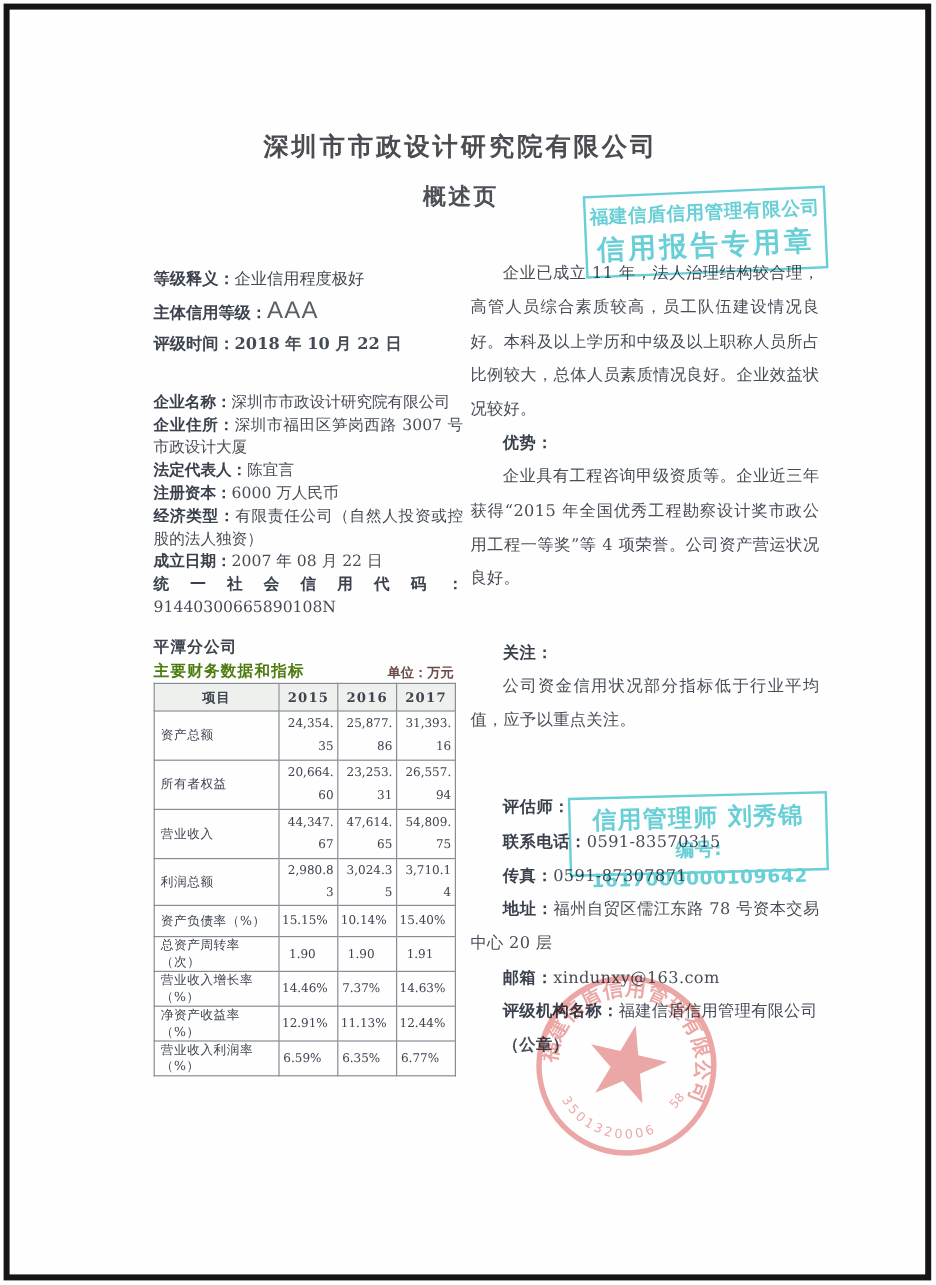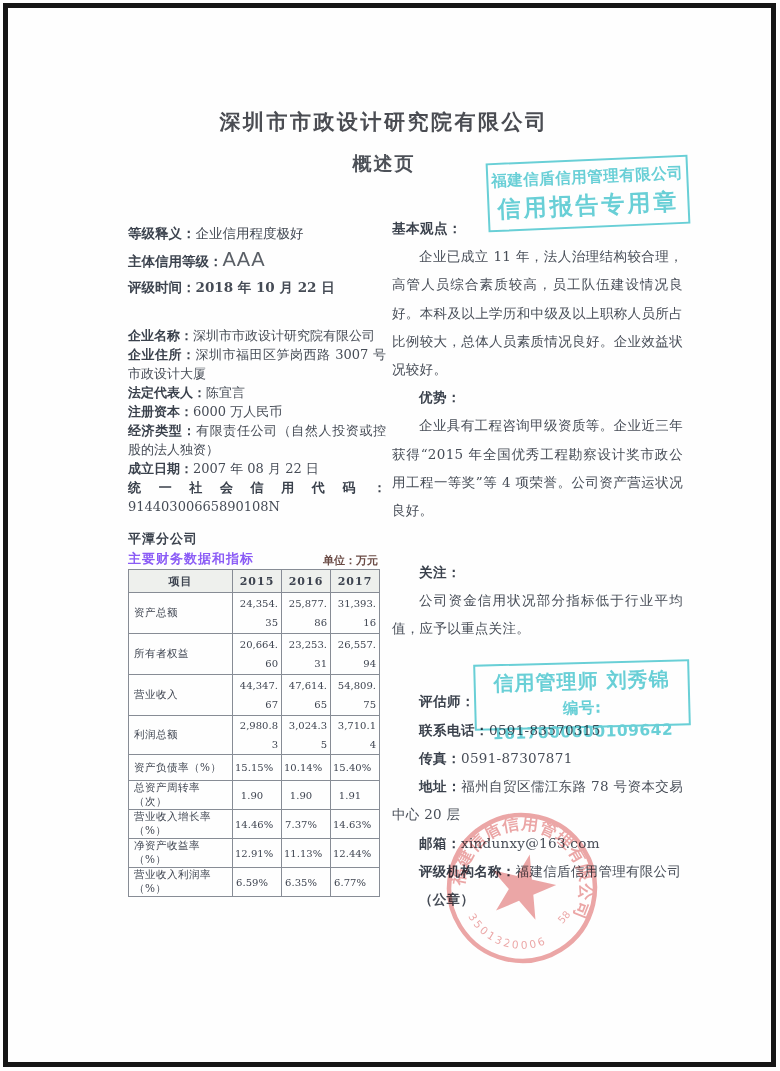--- a/index.html
+++ b/index.html
@@ -21,21 +21,21 @@
   .grade{font-family:"Liberation Sans","DejaVu Sans",sans-serif;font-size:20px;color:#5a5f66;letter-spacing:1px;}
   .bold-val{font-weight:bold;text-align:center;}
 
   .company-block{position:absolute;left:128px;top:326px;width:258px;font-size:13px;line-height:19px;text-align:justify;}
   .company-block .field-line{margin:0;}
   .company-block .lbl{font-weight:bold;color:#3a414c;}
   .company-block .val{color:#464c56;}
 
   .fin-branch{position:absolute;left:128px;top:530px;font-size:13px;font-weight:bold;color:#3c434e;letter-spacing:1px;}
   .fin-head-row{position:absolute;left:128px;top:550px;width:250px;display:flex;justify-content:space-between;align-items:flex-end;}
-  .fin-heading{font-size:13px;font-weight:bold;color:#8b5cf6;letter-spacing:1px;}
+  .fin-heading{font-size:13px;font-weight:bold;color:#4d7c0f;letter-spacing:1px;}
   .fin-unit{font-size:11px;color:#6a4a44;font-weight:bold;}
 
   
   .fin-table{position:absolute;left:128px;top:569px;border-collapse:collapse;table-layout:fixed;width:251px;}
   .fin-table td,.fin-table th{border:1px solid #878c95;font-size:10px;color:#3e4450;padding:0 2px;overflow:hidden;}
   .fin-table th{height:22px;background:#eef0ed;font-size:11px;font-weight:bold;text-align:center;letter-spacing:1px;}
   .fin-table td.item{padding-left:5px;font-size:10.5px;letter-spacing:0.5px;}
   .fin-table td.num{text-align:right;word-break:break-all;line-height:19px;padding-right:3px;}
   .fin-table tr.tall td{height:40px;}
   .fin-table tr.short td{height:25px;}
@@ -167,21 +167,20 @@
     <tr class="short">
       <td class="item">营业收入利润率（%）</td>
       <td class="num ctr">6.59%</td>
       <td class="num ctr">6.35%</td>
       <td class="num ctr">6.77%</td>
     </tr>
   </tbody>
     </table>
 
   <div class="right-col">
-    <h3>基本观点：</h3>
     <p>企业已成立 11 年，法人治理结构较合理，高管人员综合素质较高，员工队伍建设情况良好。本科及以上学历和中级及以上职称人员所占比例较大，总体人员素质情况良好。企业效益状况较好。</p>
     <h3 class="indent">优势：</h3>
     <p>企业具有工程咨询甲级资质等。企业近三年获得“2015 年全国优秀工程勘察设计奖市政公用工程一等奖”等 4 项荣誉。公司资产营运状况良好。</p>
     <h3 class="indent" style="margin-top:33px;">关注：</h3>
     <p>公司资金信用状况部分指标低于行业平均值，应予以重点关注。</p>
 
     <div class="contact-block">
       <p class="contact-line"><span class="lbl">评估师：</span><span></span></p>
       <p class="contact-line"><span class="lbl">联系电话：</span><span>0591-83570315</span></p>
       <p class="contact-line"><span class="lbl">传真：</span><span>0591-87307871</span></p>

